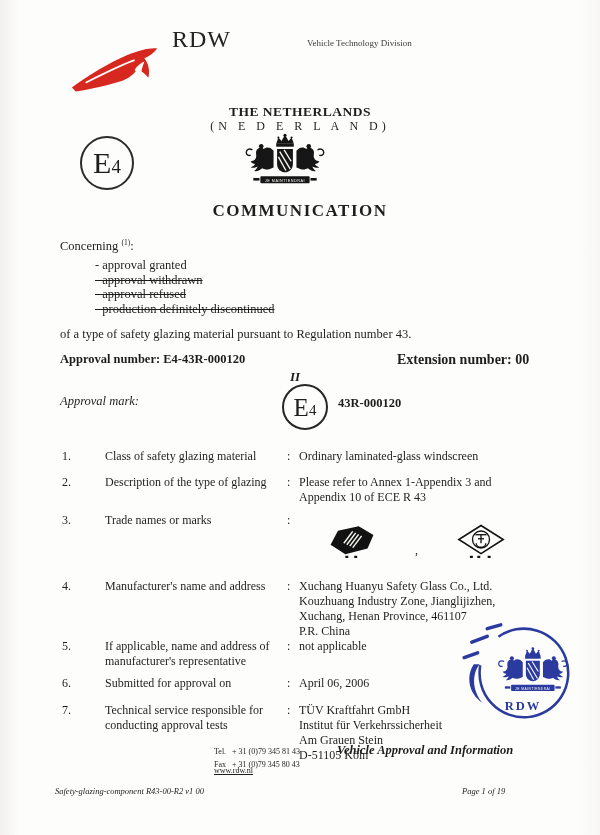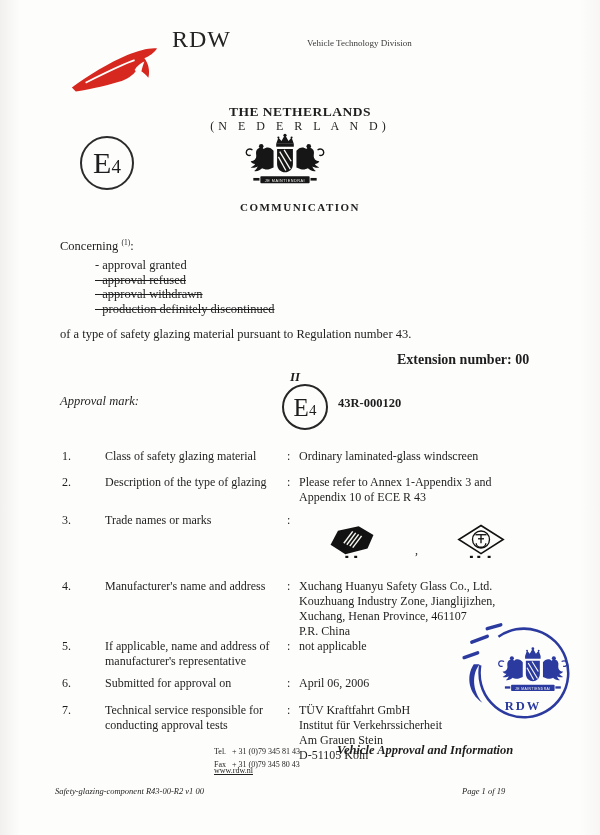--- a/index.html
+++ b/index.html
@@ -17,21 +17,21 @@
   .logo-text{left:172px;top:26px;font-size:24px;letter-spacing:1px;color:#242424;}
   .division{left:307px;top:38px;font-size:9px;color:#3a3a3a;}
   
   .country{top:104px;font-weight:bold;font-size:13.5px;letter-spacing:.5px;}
   .country-native{top:119px;font-size:12px;letter-spacing:4px;}
   .e4-badge{left:80px;top:136px;width:50px;height:50px;border:2.5px solid #2b2b2b;border-radius:50%;
     display:flex;align-items:center;justify-content:center;}
   .e4-badge .e{font-size:30px;line-height:1;}
   .e4-badge .four{font-size:19px;line-height:1;margin-top:6px;}
   .coa-black{left:241px;top:130px;width:88px;height:66px;color:#161616;}
-  .communication{top:201px;font-weight:bold;font-size:11px;letter-spacing:1.5px;}
+  .communication{top:201px;font-weight:bold;font-size:17px;letter-spacing:1.5px;}
   
   .concerning-head{left:60px;top:238px;font-size:12.5px;}
   .concerning-head sup{font-size:7.5px;}
   .concerning-list{left:60px;top:258px;font-size:12.5px;line-height:14.6px;margin-left:35px;}
   .struck{text-decoration:line-through;}
   .subject{left:60px;top:327px;font-size:12.5px;}
   
   .approval-number{left:60px;top:352px;font-weight:bold;font-size:12.5px;}
   .extension-number{left:397px;top:352px;font-weight:bold;font-size:14px;}
   .mark-label{left:60px;top:394px;font-style:italic;font-size:12.5px;}
@@ -122,27 +122,28 @@
         <use href="#coa"></use>
       </svg>
   </div>
 
   <div class="abs center communication">COMMUNICATION</div>
 
   <div class="abs concerning-head"><span>Concerning </span><sup>(1)</sup><span>:</span></div>
 
   <div class="abs concerning-list">
     <div>- approval granted</div>
+    <div class="struck">- approval withdrawn</div>
     <div class="struck">- approval refused</div>
-    <div class="struck">- approval withdrawn</div>
     <div class="struck">- production definitely discontinued</div>
   </div>
 
   <div class="abs subject">of a type of safety glazing material pursuant to Regulation number 43.</div>
 
+  <div class="abs approval-number">Approval number: E4-43R-000120</div>
   <div class="abs extension-number">Extension number: 00</div>
 
   <div class="abs mark-label">Approval mark:</div>
   <div class="abs mark-class">II</div>
   <div class="abs mark-circle">
     <span class="e">E</span>
     <span class="four">4</span>
   </div>
   <div class="abs mark-code">43R-000120</div>
 

